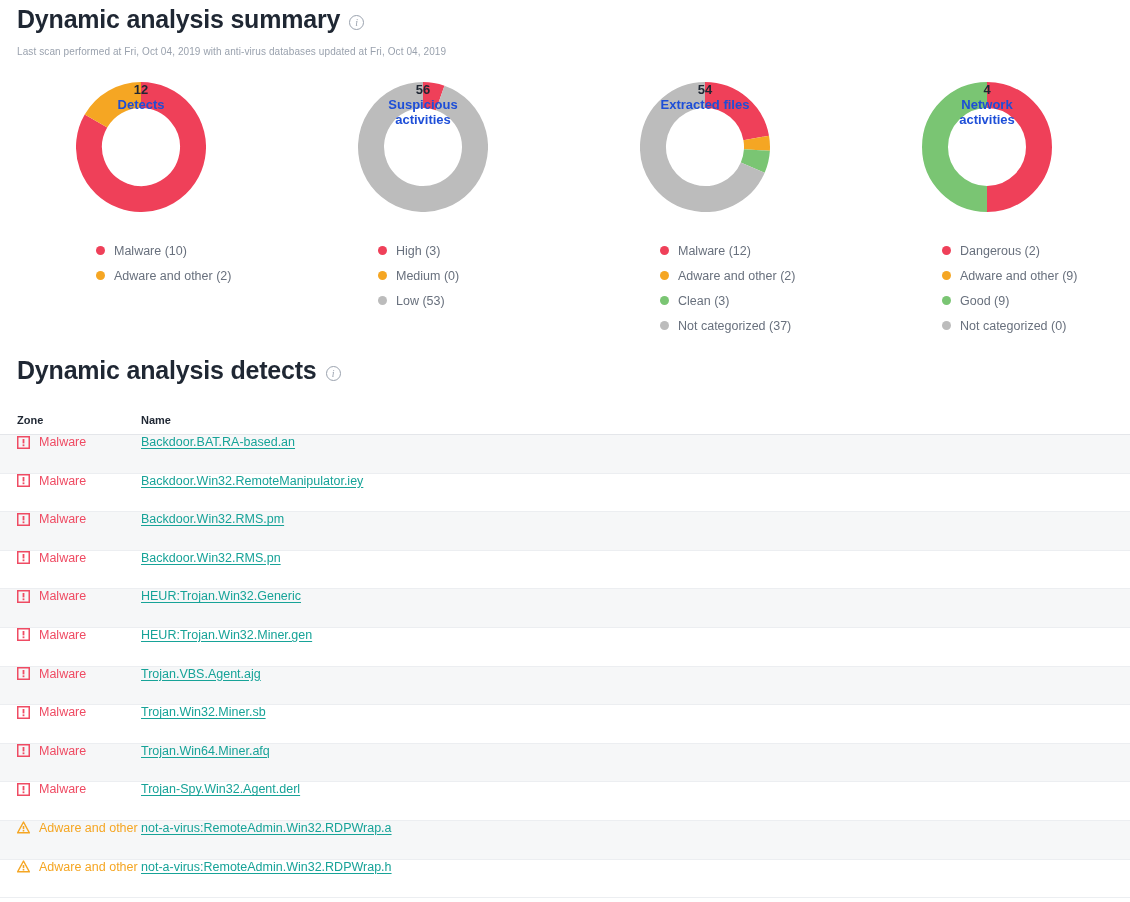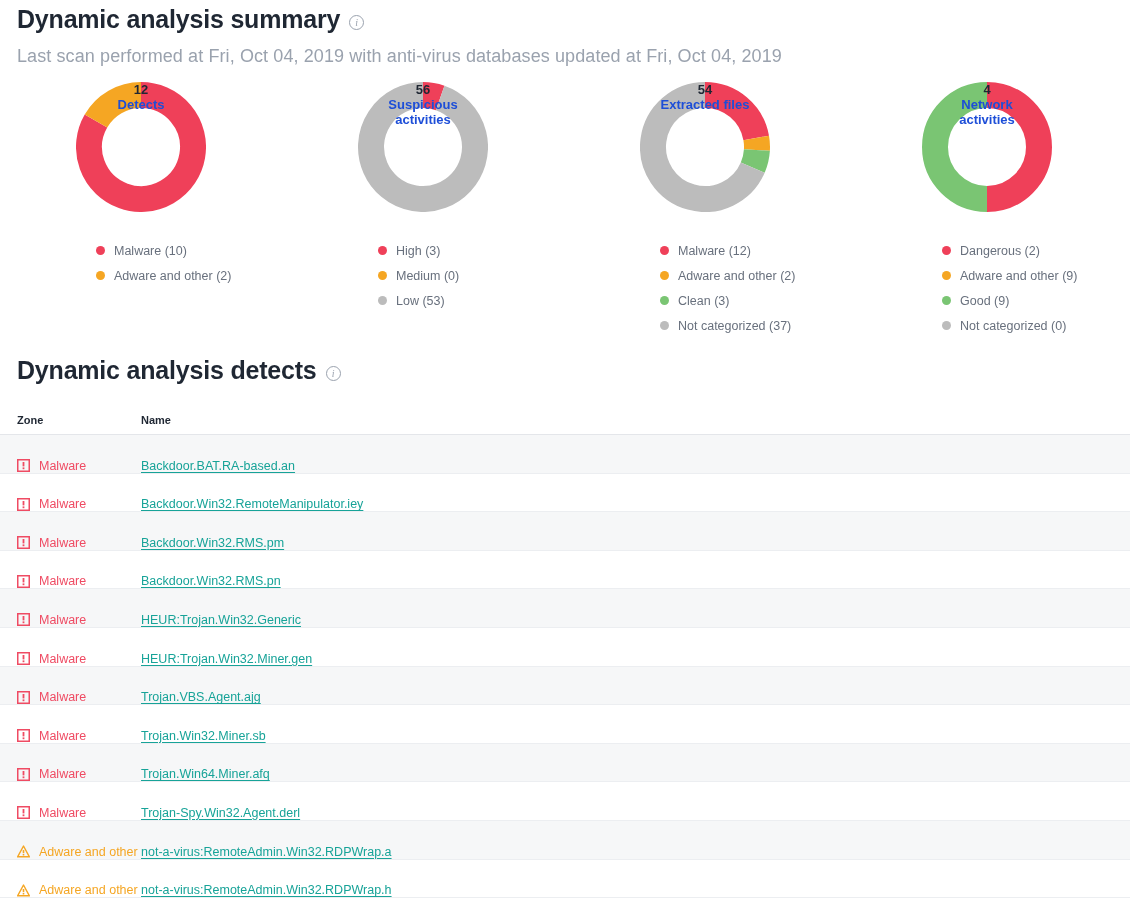--- a/index.html
+++ b/index.html
@@ -42,21 +42,21 @@
     display: inline-block;
     font-family: "Liberation Serif", serif;
     position: relative;
     top: 3px;
   }
 
   .subtitle {
     position: absolute;
     left: 17px;
     top: 46px;
-    font-size: 18px;
+    font-size: 10px;
     color: #9aa2ae;
     letter-spacing: 0.1px;
   }
 
   
   .donut-row {
     position: absolute;
     left: 0;
     top: 82px;
     width: 1130px;
@@ -113,21 +113,21 @@
     font-size: 11px;
     font-weight: bold;
     color: #1f2733;
     border-bottom: 1px solid #e4e6ea;
   }
   .col-zone { width: 140px; padding-left: 17px; flex: none; }
   .col-name { flex: 1; padding-left: 1px; }
 
   .trow {
     display: flex;
-    align-items: flex-end;
+    align-items: flex-start;
     height: 38.6px;
     font-size: 12.5px;
     border-bottom: 1px solid #eceef1;
   }
   .trow.alt { background: #f6f7f8; }
 
   .zone-cell { display: flex; align-items: center; }
   .zone-label { font-size: 12.5px; }
   .zone-malware .zone-label { color: #ef4b63; }
   .zone-adware .zone-label { color: #f5a623; }

